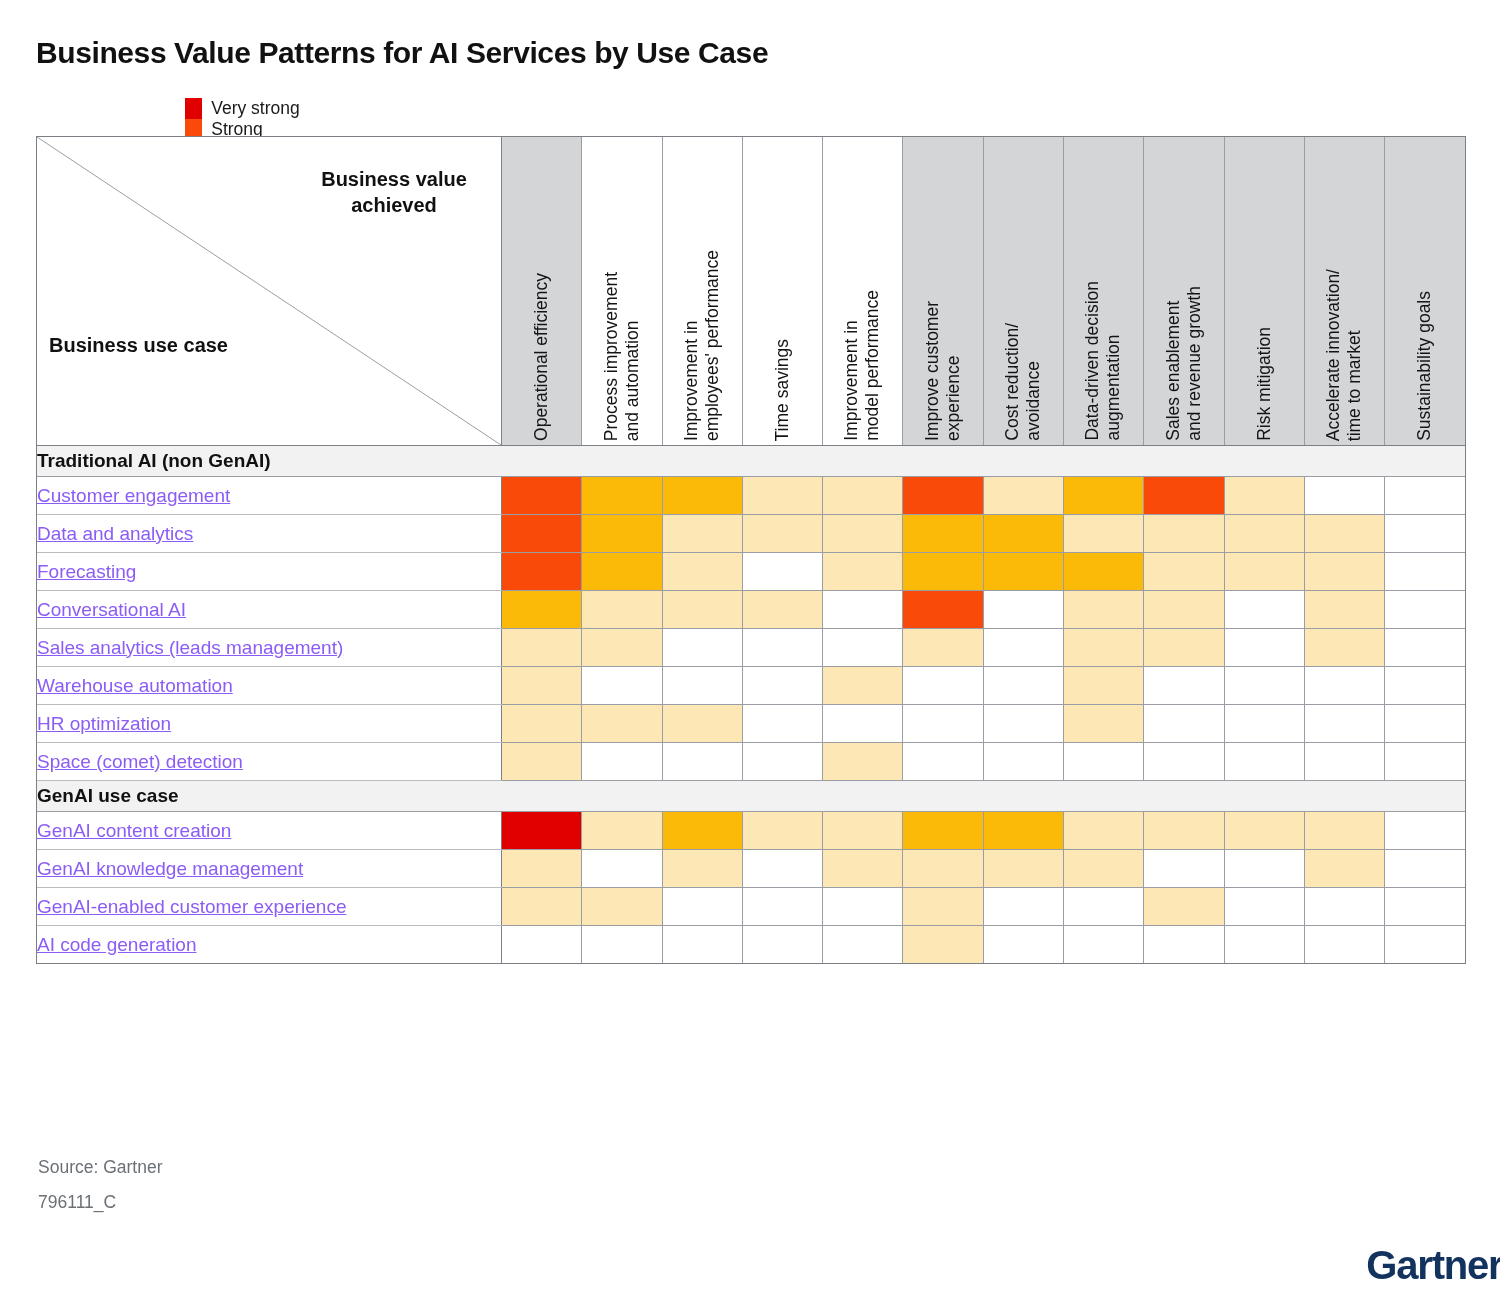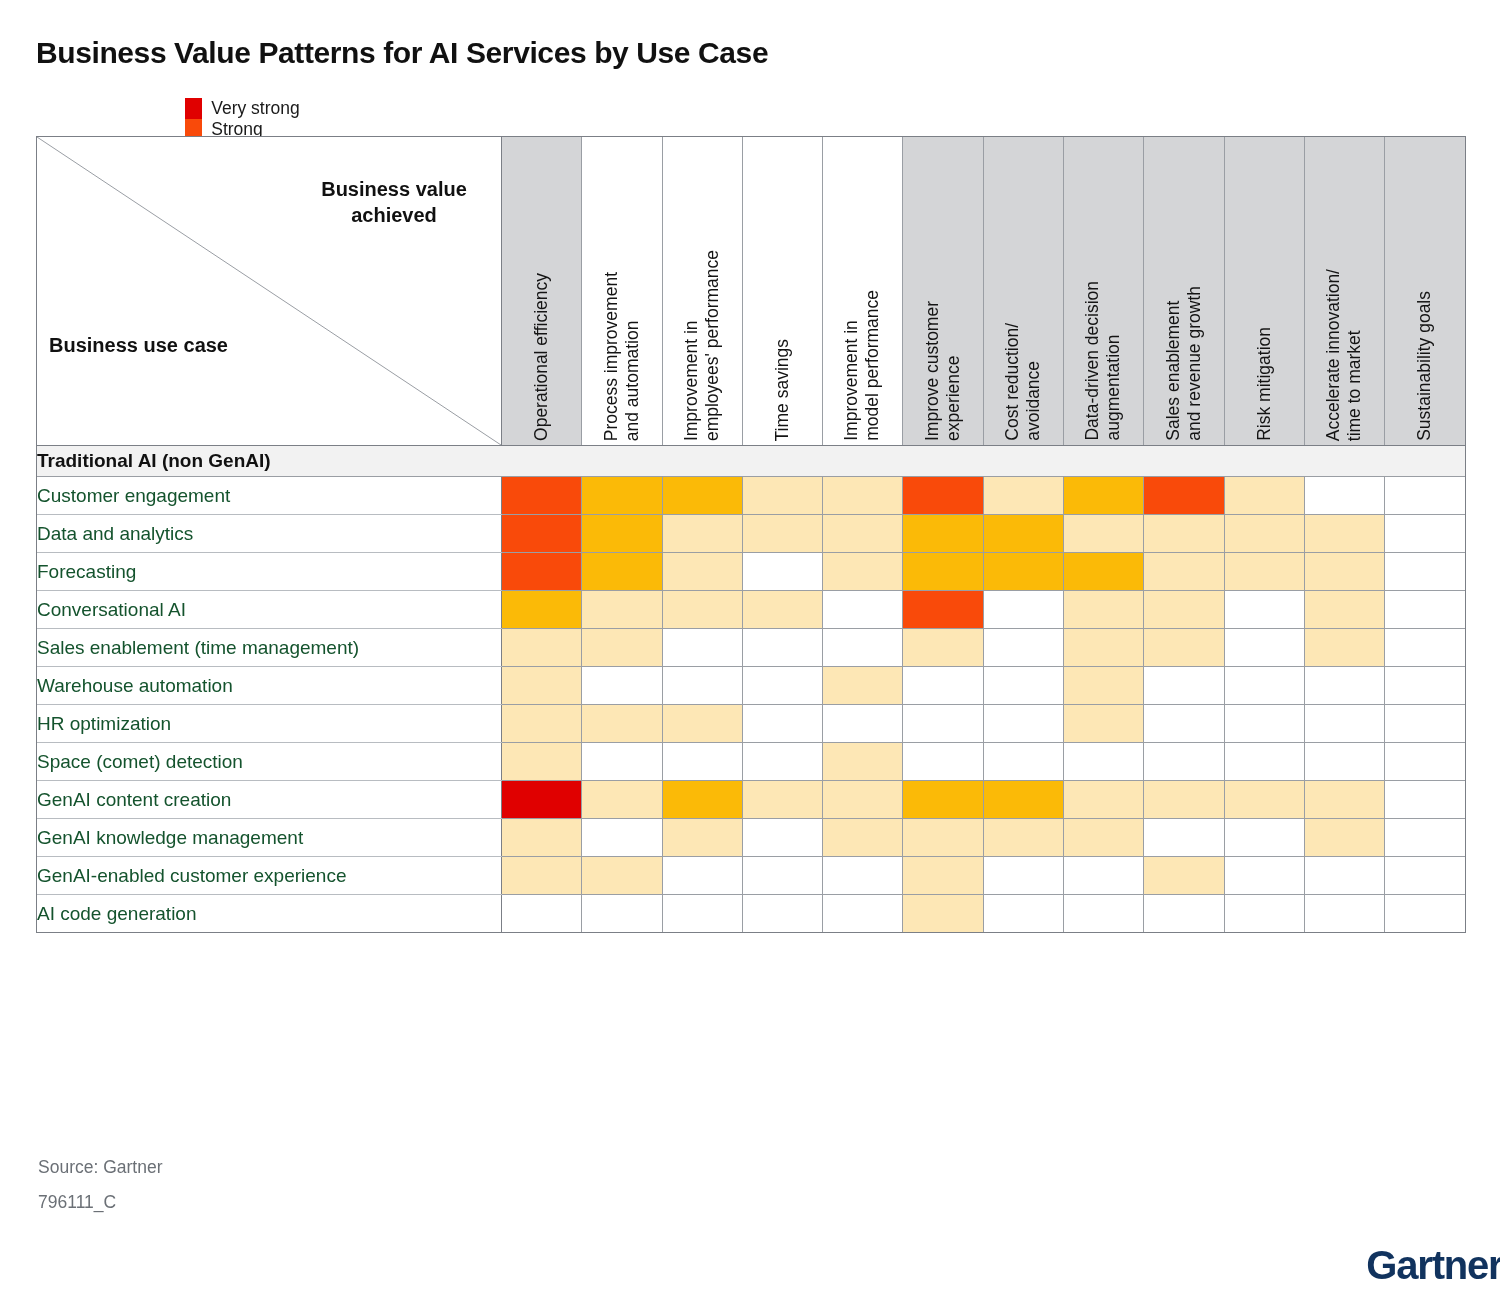--- a/index.html
+++ b/index.html
@@ -95,21 +95,21 @@
     border-bottom: 1px solid #7b7f86;
     vertical-align: top;
   }
   .corner .diag {
     position: absolute;
     inset: 0;
   }
   .corner .bv {
     position: absolute;
     right: 22px;
-    top: 40px;
+    top: 30px;
     text-align: center;
     font-weight: bold;
     font-size: 20px;
     line-height: 1.28;
     width: 170px;
     color: #111;
   }
   .corner .buc {
     position: absolute;
     left: 12px;
@@ -156,22 +156,23 @@
   }
 
   
   td.rowlabel {
     font-size: 19px;
     padding: 0 0 0 12px;
     height: 37px;
     border-right: 1px solid #7b7f86;
     border-bottom: 1px solid #b8bcc1;
     background: #ffffff;
-    color: #14532d;
+    color: #8b5cf6;
     white-space: nowrap;
+    text-decoration: underline;
   }
   td.cell {
     height: 37px;
     border-left: 1px solid #9a9ea4;
     border-bottom: 1px solid #9a9ea4;
   }
   tr.lastrow td.cell, tr.lastrow td.rowlabel { border-bottom: none; }
 
   
   .source {
@@ -329,21 +330,21 @@
             <td class="cell" style="background: rgb(255, 255, 255);"></td>
             <td class="cell" style="background: rgb(249, 74, 10);"></td>
             <td class="cell" style="background: rgb(255, 255, 255);"></td>
             <td class="cell" style="background: rgb(253, 231, 181);"></td>
             <td class="cell" style="background: rgb(253, 231, 181);"></td>
             <td class="cell" style="background: rgb(255, 255, 255);"></td>
             <td class="cell" style="background: rgb(253, 231, 181);"></td>
             <td class="cell" style="background: rgb(255, 255, 255);"></td>
           </tr>
           <tr>
-            <td class="rowlabel">Sales enablement (time management)</td>
+            <td class="rowlabel">Sales analytics (leads management)</td>
             <td class="cell" style="background: rgb(253, 231, 181);"></td>
             <td class="cell" style="background: rgb(253, 231, 181);"></td>
             <td class="cell" style="background: rgb(255, 255, 255);"></td>
             <td class="cell" style="background: rgb(255, 255, 255);"></td>
             <td class="cell" style="background: rgb(255, 255, 255);"></td>
             <td class="cell" style="background: rgb(253, 231, 181);"></td>
             <td class="cell" style="background: rgb(255, 255, 255);"></td>
             <td class="cell" style="background: rgb(253, 231, 181);"></td>
             <td class="cell" style="background: rgb(253, 231, 181);"></td>
             <td class="cell" style="background: rgb(255, 255, 255);"></td>
@@ -387,20 +388,23 @@
             <td class="cell" style="background: rgb(255, 255, 255);"></td>
             <td class="cell" style="background: rgb(255, 255, 255);"></td>
             <td class="cell" style="background: rgb(253, 231, 181);"></td>
             <td class="cell" style="background: rgb(255, 255, 255);"></td>
             <td class="cell" style="background: rgb(255, 255, 255);"></td>
             <td class="cell" style="background: rgb(255, 255, 255);"></td>
             <td class="cell" style="background: rgb(255, 255, 255);"></td>
             <td class="cell" style="background: rgb(255, 255, 255);"></td>
             <td class="cell" style="background: rgb(255, 255, 255);"></td>
             <td class="cell" style="background: rgb(255, 255, 255);"></td>
+          </tr>
+          <tr>
+            <td class="group" colspan="13">GenAI use case</td>
           </tr>
           <tr>
             <td class="rowlabel">GenAI content creation</td>
             <td class="cell" style="background: rgb(224, 0, 0);"></td>
             <td class="cell" style="background: rgb(253, 231, 181);"></td>
             <td class="cell" style="background: rgb(251, 186, 7);"></td>
             <td class="cell" style="background: rgb(253, 231, 181);"></td>
             <td class="cell" style="background: rgb(253, 231, 181);"></td>
             <td class="cell" style="background: rgb(251, 186, 7);"></td>
             <td class="cell" style="background: rgb(251, 186, 7);"></td>

